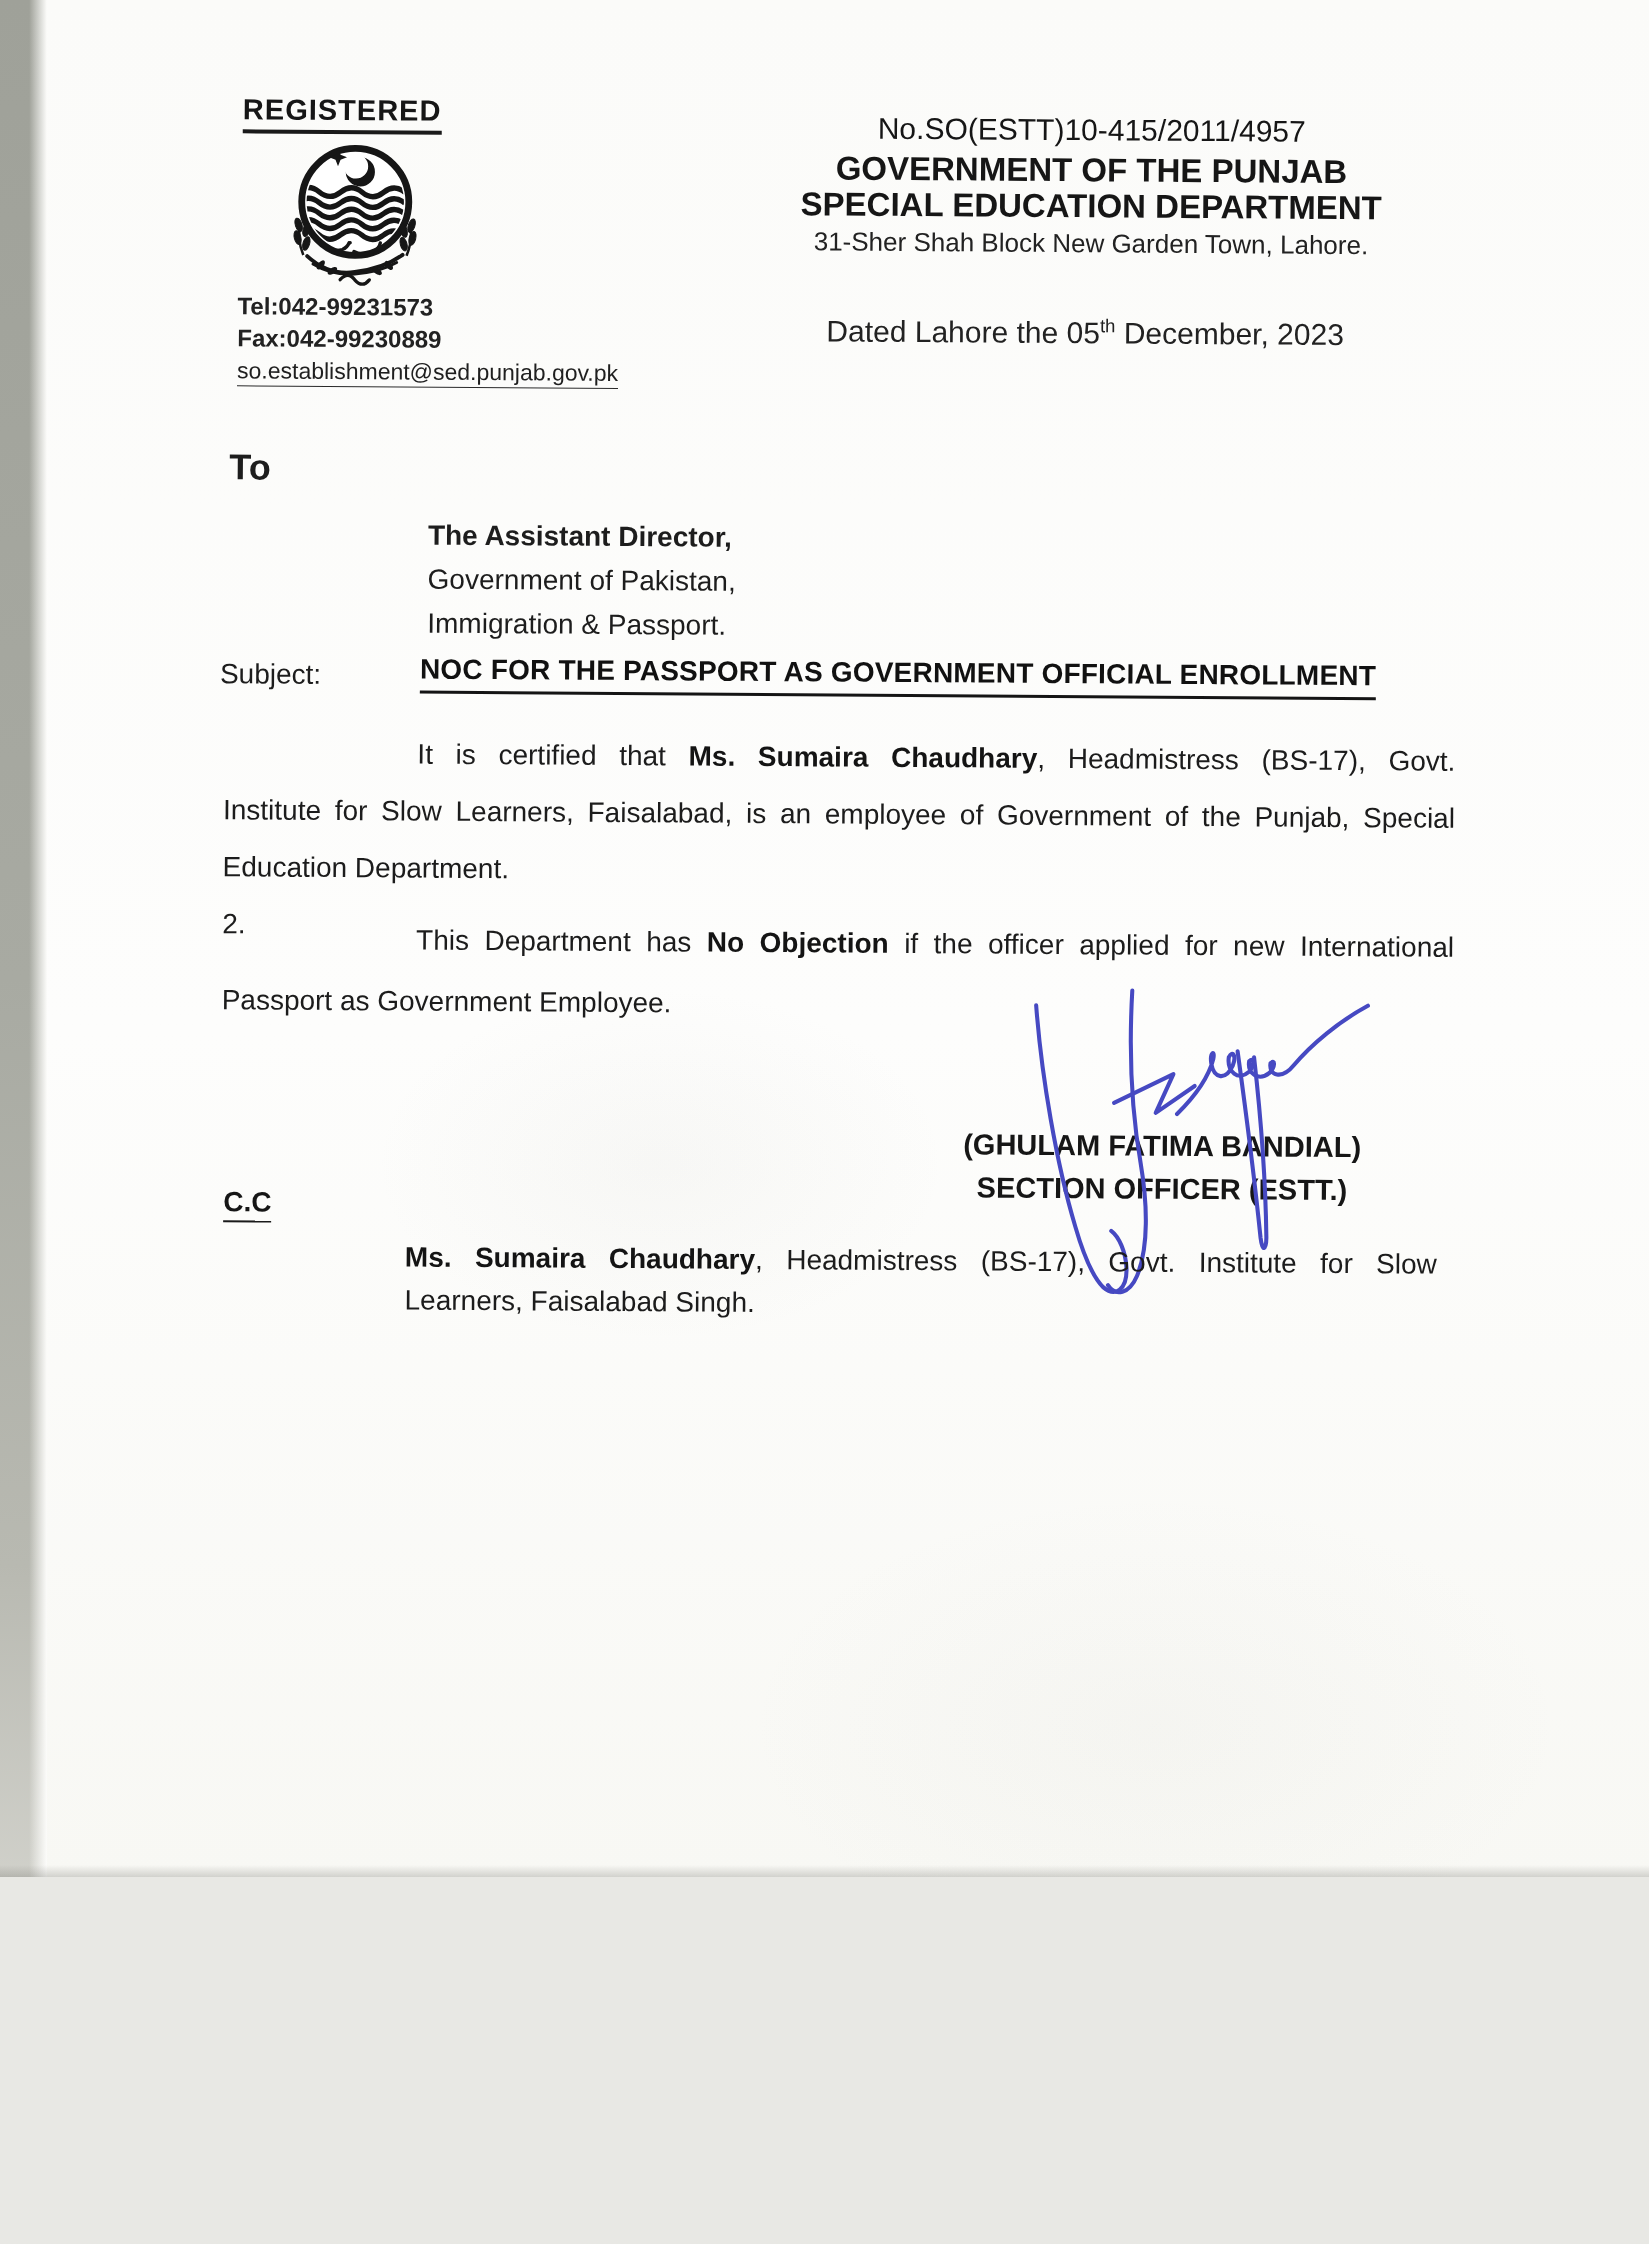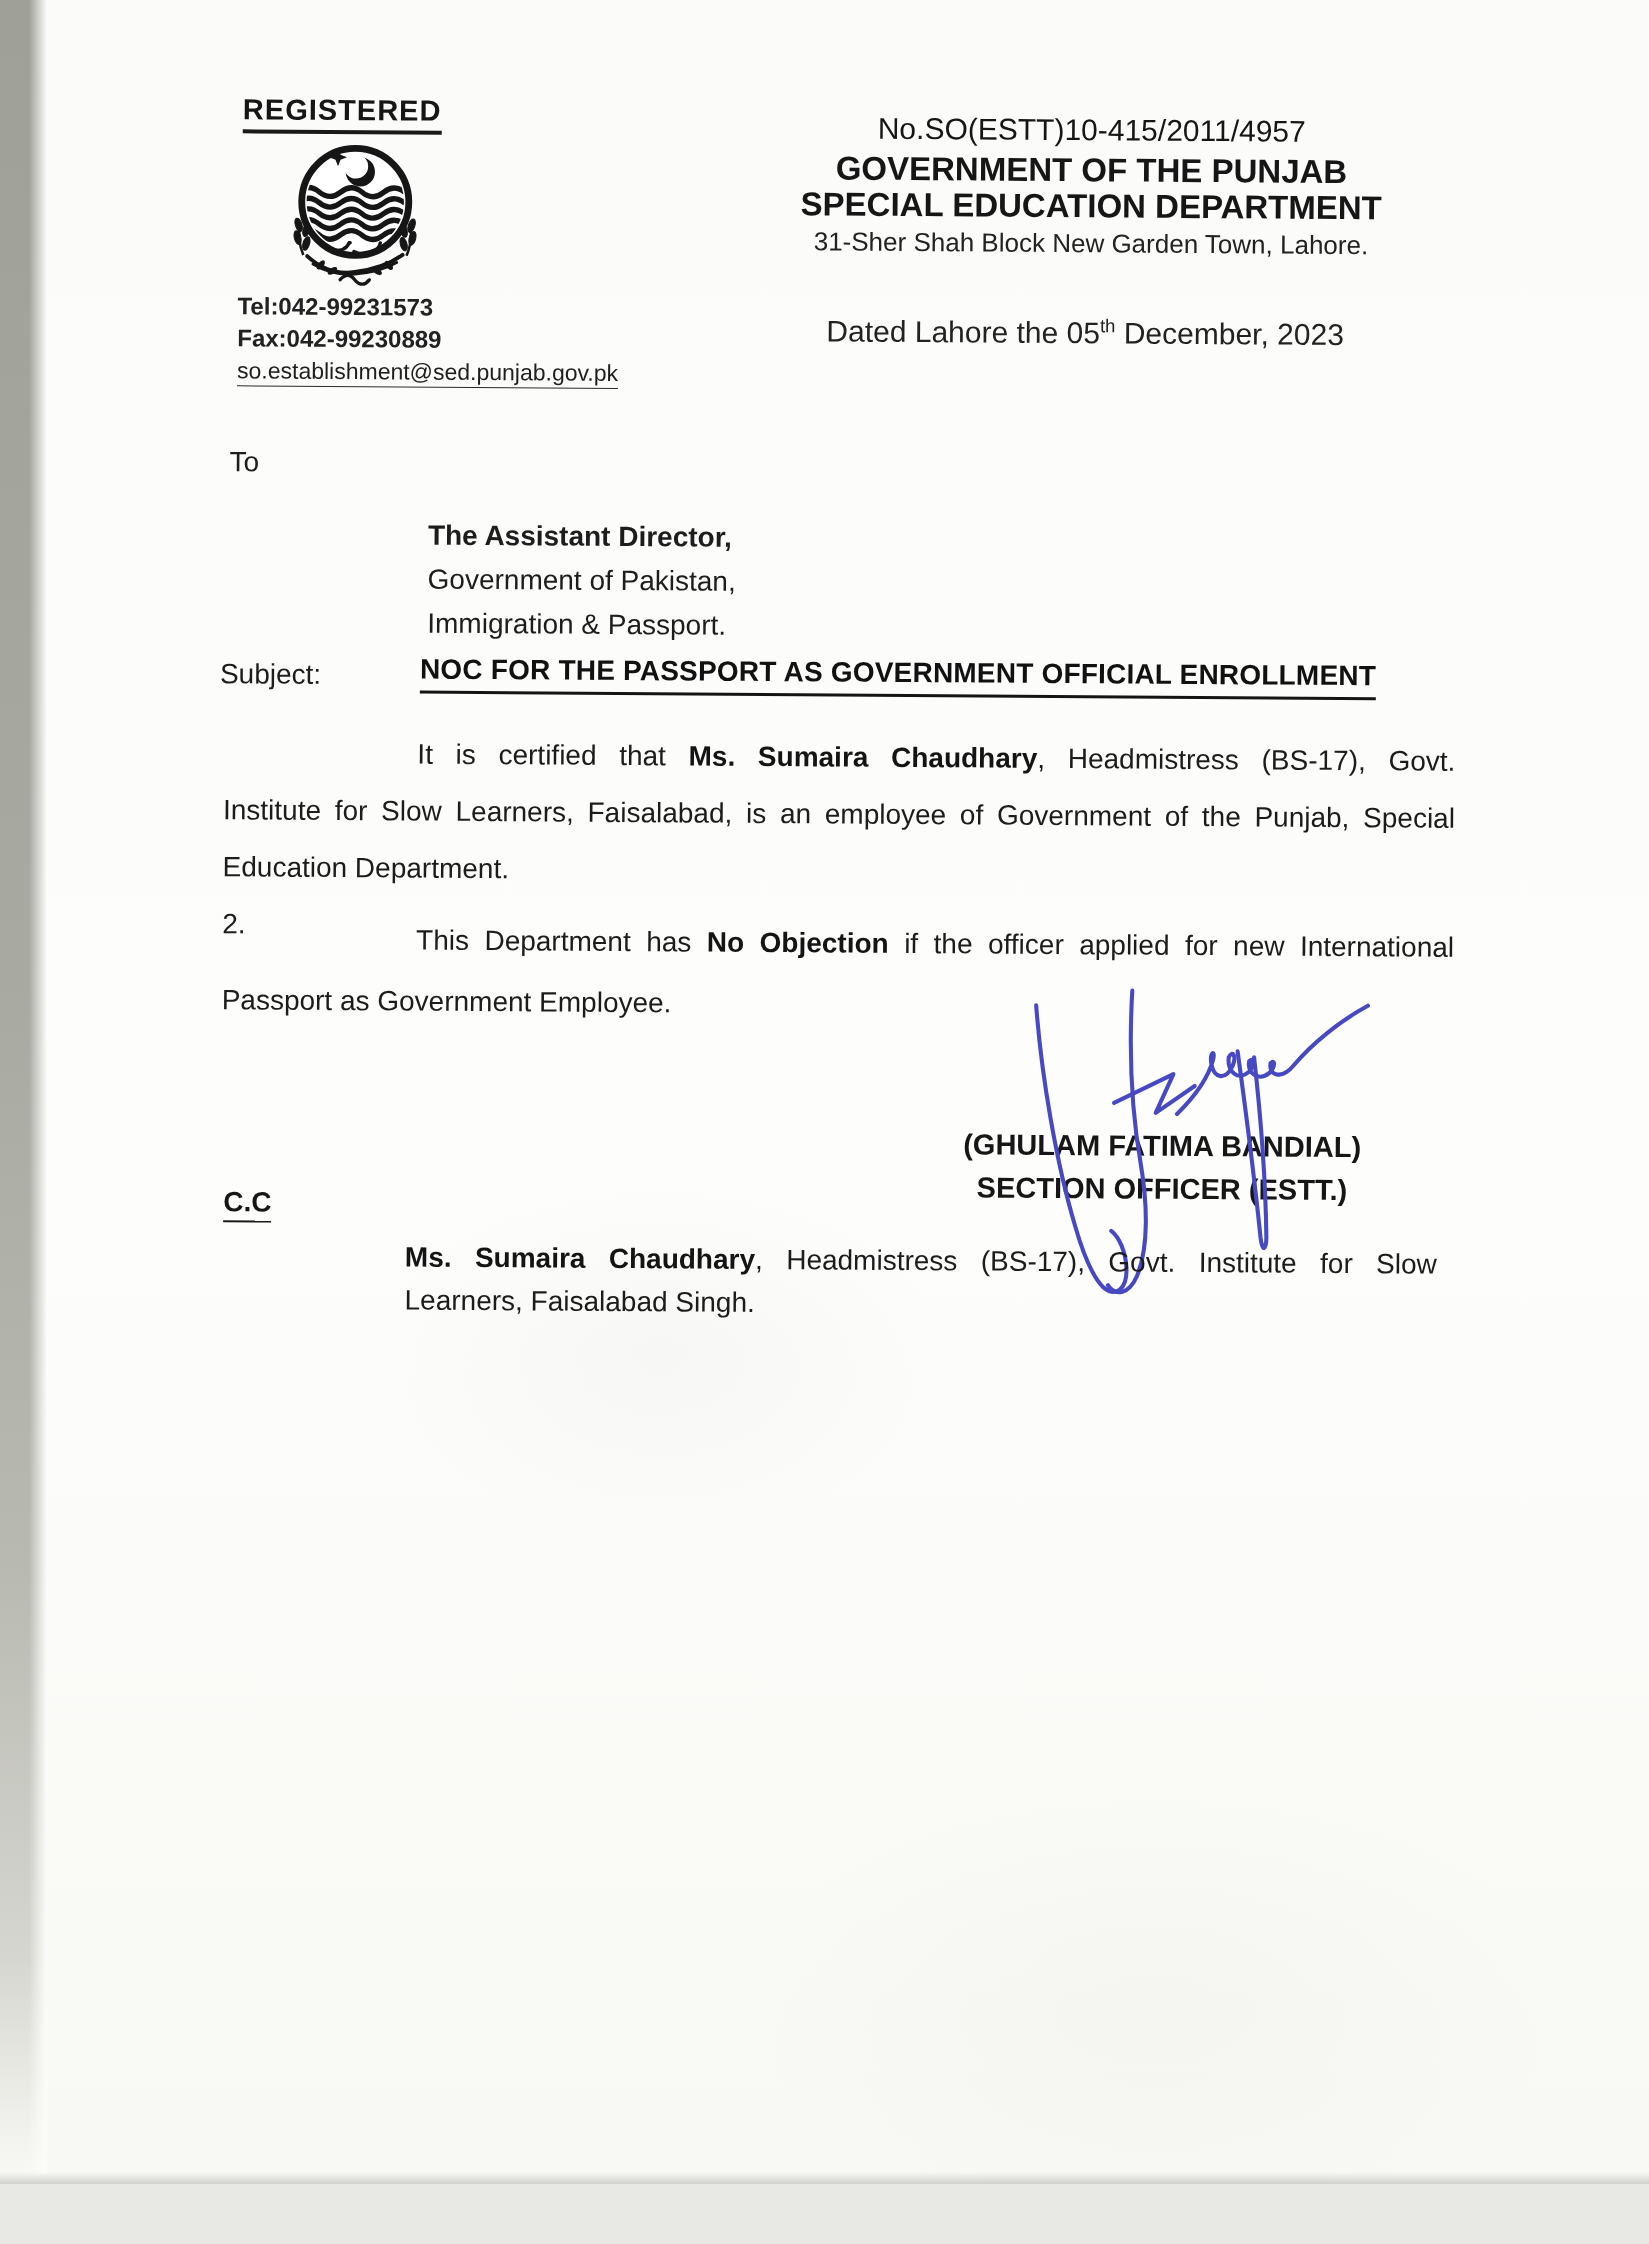--- a/index.html
+++ b/index.html
@@ -1,18 +1,18 @@
 <!DOCTYPE html>
 <html><head>
 <meta charset="utf-8">
 <style>
   html,body{margin:0;padding:0;background:#e8e8e4;}
   .page{
     position:relative;
-    width:1650px;height:2184px;
+    width:1650px;height:1877px;
     margin:0 auto;
     overflow:hidden;
     background-color:#fcfcfa;
     background-image:
       radial-gradient(ellipse 408px 252px at 40% 62%, rgba(178,178,168,0.07), transparent 70%),
       radial-gradient(ellipse 582px 330px at 70% 92%, rgba(178,178,168,0.06), transparent 70%),
       linear-gradient(180deg,#fbfbf9 0%,#fdfdfc 55%,#f8f8f4 100%);
     font-family:"Liberation Sans", sans-serif;
     color:#1d1d1d;
   }
@@ -43,21 +43,21 @@
   
   .letterhead{left:757px;top:107px;width:670px;text-align:center;color:#161616;}
   .refno{font-size:30px;margin-bottom:4.9px;}
   .gov{font-size:33px;font-weight:bold;line-height:36px;}
   .dept{font-size:33px;font-weight:bold;line-height:36px;}
   .addr{font-size:26px;margin-top:3.9px;color:#222;}
   .date{left:828px;top:309px;font-size:30px;color:#222;}
   .date sup{font-size:0.62em;vertical-align:super;}
 
   
-  .to{left:232px;top:446px;font-size:28px;}
+  .to{left:232px;top:446px;font-size:36px;font-weight:bold;}
   .recipient{left:431px;top:512px;font-size:28px;line-height:44px;}
   .recipient .r0{font-weight:bold;}
 
   
   .subject-label{left:224px;top:658px;font-size:28px;}
   .subject-title{left:424px;top:652px;font-size:28px;font-weight:bold;letter-spacing:0.2px;
     border-bottom:3.9px solid #141414;padding-bottom:4.9px;color:#111;}
 
   
   .para{width:1232px;font-size:28px;color:#1c1c1c;}

